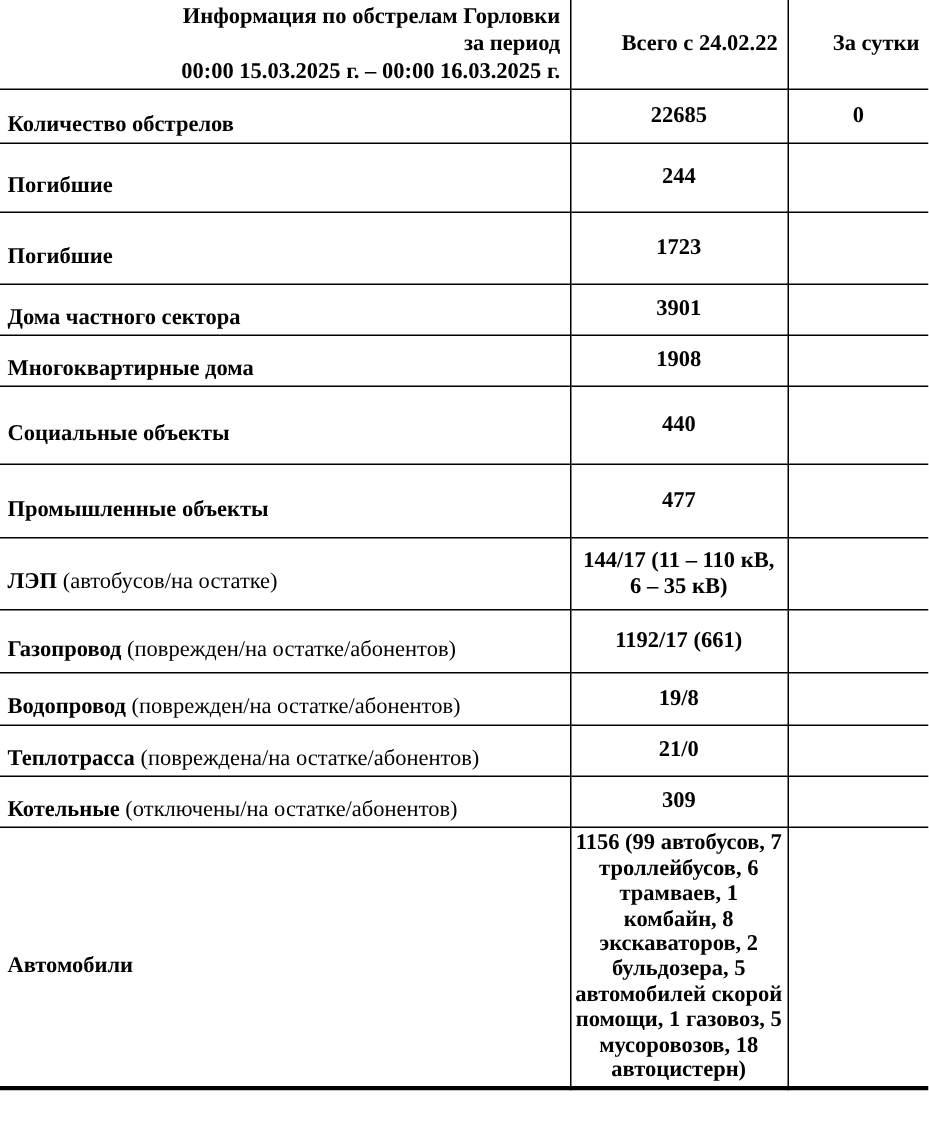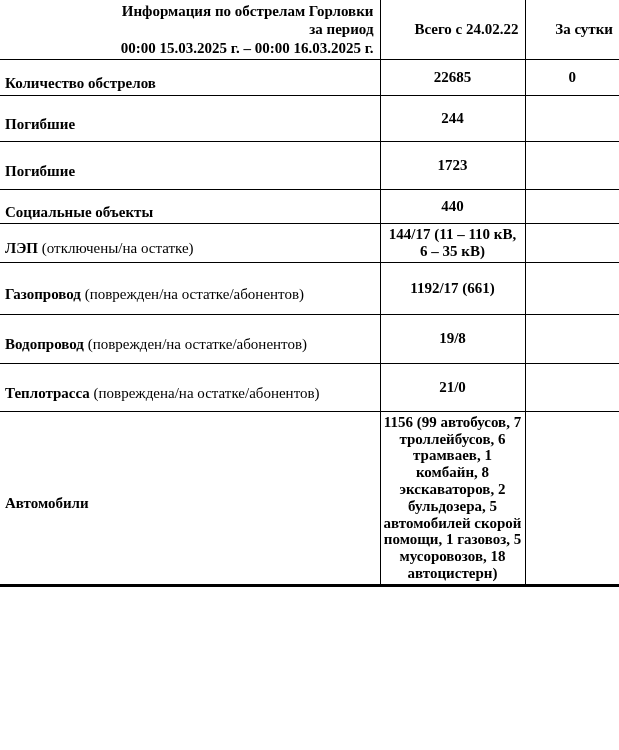--- a/index.html
+++ b/index.html
@@ -104,43 +104,63 @@
         <td class="c-label"><span class="lbl-b">Погибшие</span></td>
         <td class="c-total">244</td>
         <td class="c-daily"></td>
       </tr>
       <tr>
         <td class="c-label"><span class="lbl-b">Погибшие</span></td>
         <td class="c-total">1723</td>
         <td class="c-daily"></td>
       </tr>
       <tr>
+        <td class="c-label"><span class="lbl-b">Дома частного сектора</span></td>
+        <td class="c-total">3901</td>
+        <td class="c-daily"></td>
+      </tr>
+      <tr>
+        <td class="c-label"><span class="lbl-b">Многоквартирные дома</span></td>
+        <td class="c-total">1908</td>
+        <td class="c-daily"></td>
+      </tr>
+      <tr>
         <td class="c-label"><span class="lbl-b">Социальные объекты</span></td>
         <td class="c-total">440</td>
         <td class="c-daily"></td>
       </tr>
       <tr>
-        <td class="c-label"><span class="lbl-b">ЛЭП</span><span class="lbl-n"> (отключены/на остатке)</span></td>
+        <td class="c-label"><span class="lbl-b">Промышленные объекты</span></td>
+        <td class="c-total">477</td>
+        <td class="c-daily"></td>
+      </tr>
+      <tr>
+        <td class="c-label"><span class="lbl-b">ЛЭП</span><span class="lbl-n"> (автобусов/на остатке)</span></td>
         <td class="c-total">144/17 (11 – 110 кВ, 6 – 35 кВ)</td>
         <td class="c-daily"></td>
       </tr>
       <tr>
         <td class="c-label"><span class="lbl-b">Газопровод</span><span class="lbl-n"> (поврежден/на остатке/абонентов)</span></td>
         <td class="c-total">1192/17 (661)</td>
         <td class="c-daily"></td>
       </tr>
       <tr>
         <td class="c-label"><span class="lbl-b">Водопровод</span><span class="lbl-n"> (поврежден/на остатке/абонентов)</span></td>
         <td class="c-total">19/8</td>
         <td class="c-daily"></td>
       </tr>
       <tr>
         <td class="c-label"><span class="lbl-b">Теплотрасса</span><span class="lbl-n"> (повреждена/на остатке/абонентов)</span></td>
         <td class="c-total">21/0</td>
         <td class="c-daily"></td>
       </tr>
       <tr>
+        <td class="c-label"><span class="lbl-b">Котельные</span><span class="lbl-n"> (отключены/на остатке/абонентов)</span></td>
+        <td class="c-total">309</td>
+        <td class="c-daily"></td>
+      </tr>
+      <tr>
         <td class="c-label"><span class="lbl-b">Автомобили</span></td>
         <td class="c-total">1156 (99 автобусов, 7 троллейбусов, 6 трамваев, 1 комбайн, 8 экскаваторов, 2 бульдозера, 5 автомобилей скорой помощи, 1 газовоз, 5 мусоровозов, 18 автоцистерн)</td>
         <td class="c-daily"></td>
       </tr>
     </tbody>
 </table>
 
 </body></html>

